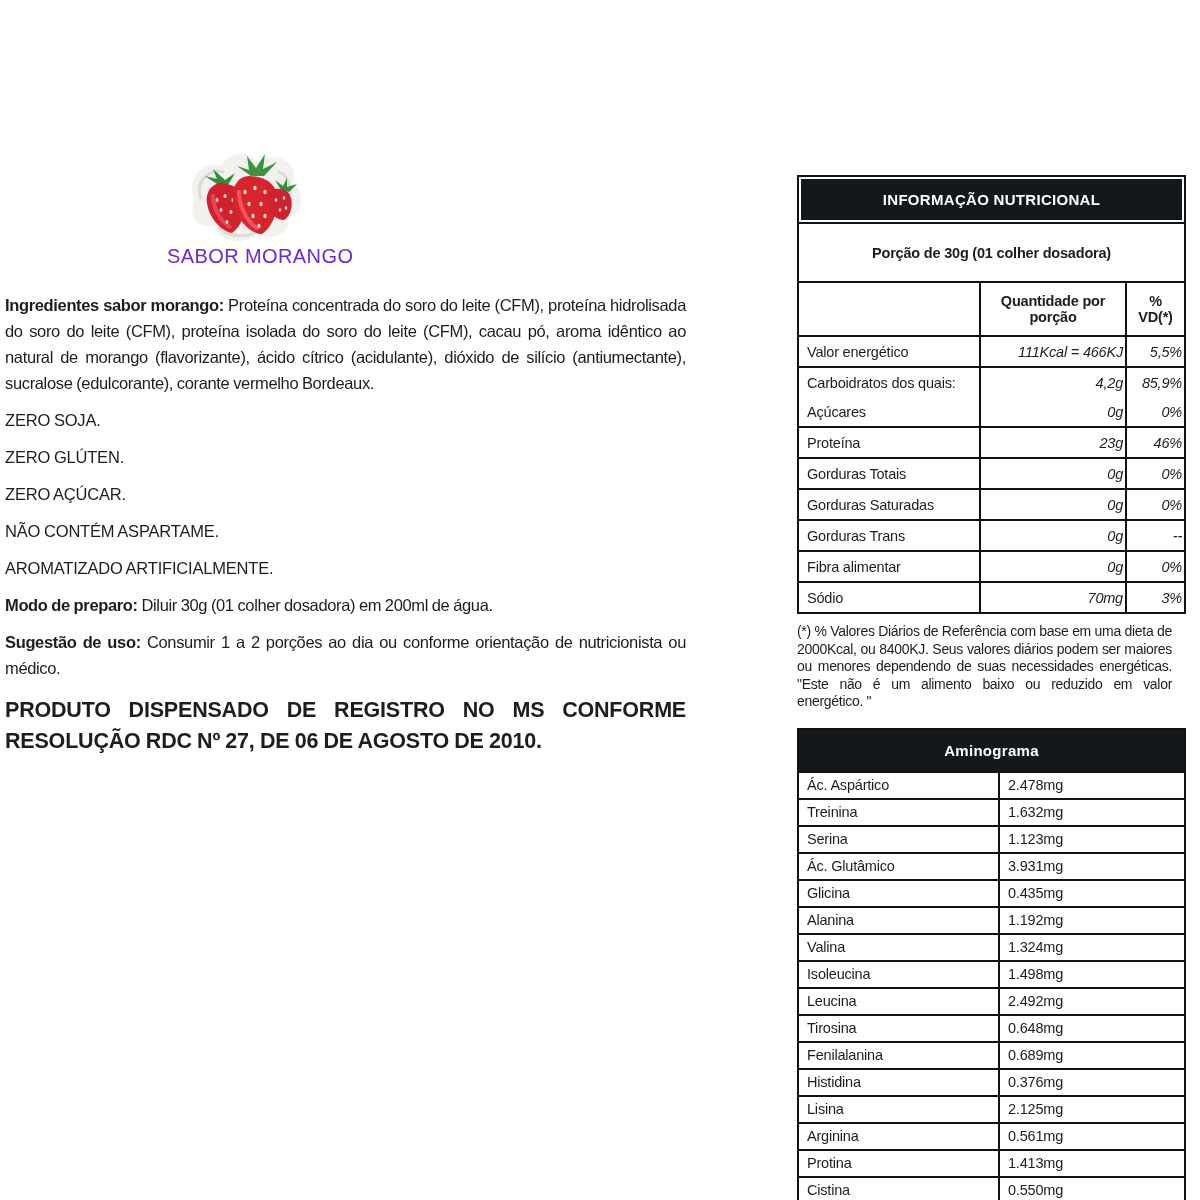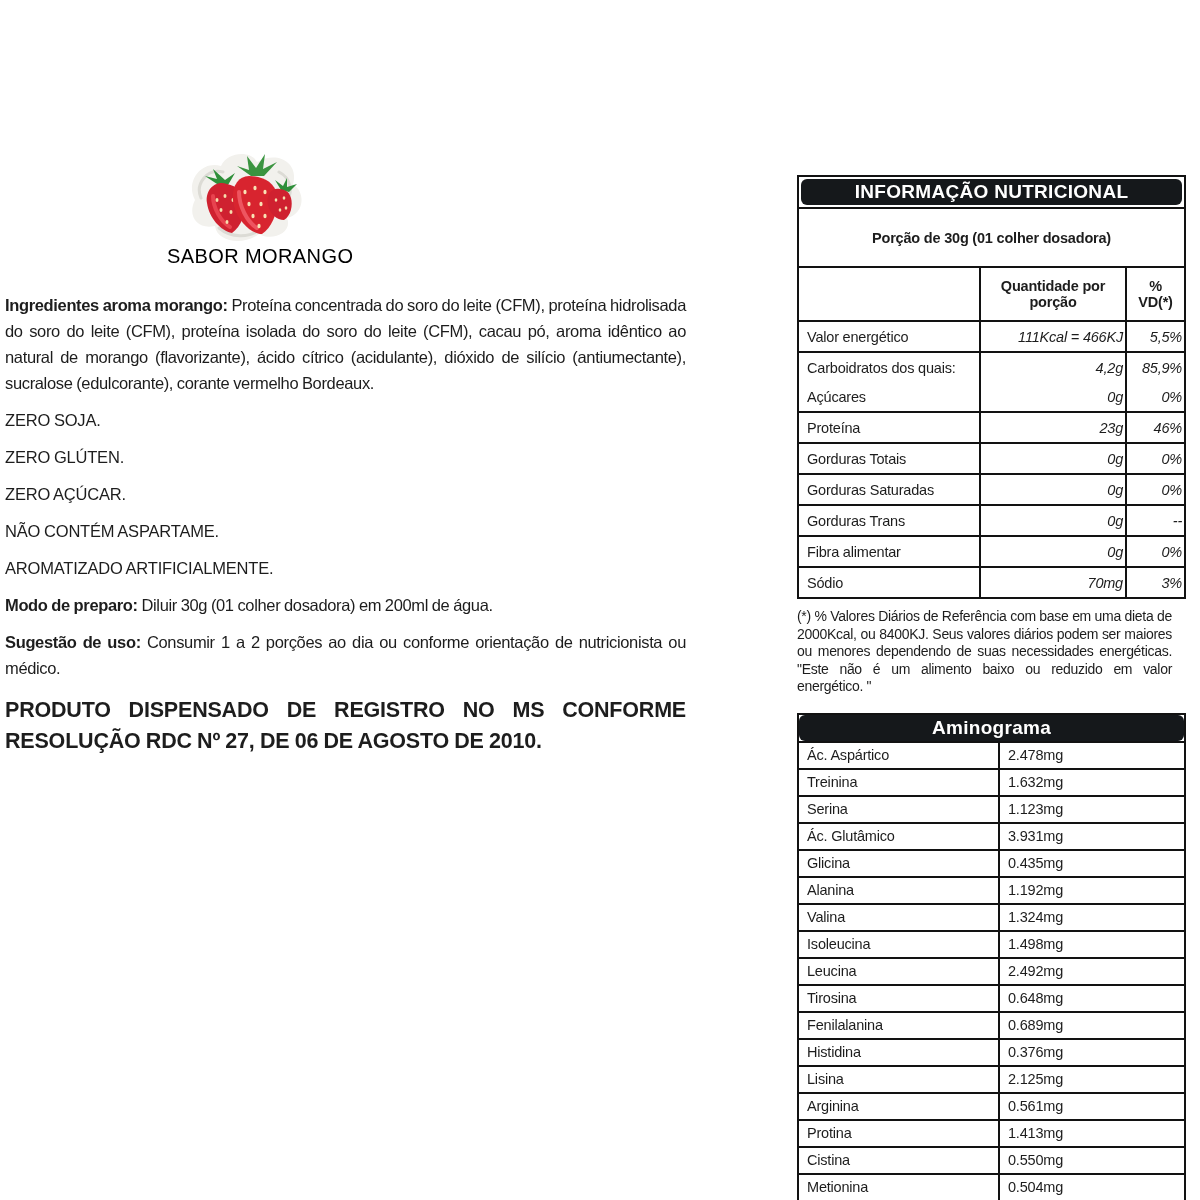--- a/index.html
+++ b/index.html
@@ -31,21 +31,21 @@
   }
 
   
   .right-col{position:absolute;left:797px;top:175px;width:387px;}
   table{border-collapse:collapse;width:100%;table-layout:fixed;}
   td{border:2px solid #121212;font-size:14.5px;letter-spacing:-.2px;
      height:25px;padding:0 2px 0 8px;vertical-align:middle;}
   .barcell{padding:2px;border:2px solid #121212;}
   .bar{
     background:#15181b;color:#ffffff;font-weight:bold;text-align:center;
-    font-size:19px;letter-spacing:.3px;padding:2px 0;border-radius:6px;
+    font-size:15px;letter-spacing:.3px;padding:12px 0;
   }
   .barcell-flush{padding:0;border:2px solid #121212;}
   .portion{font-weight:bold;text-align:center;padding:16px;}
   .ch{font-weight:bold;text-align:center;padding:10px;}
   .c{text-align:right;padding:2px;font-style:italic;}
   .indent{}
   tr.group-top td{border-bottom:none;}
   tr.group-bottom td{border-top:none;}
   .footnote{
     margin:9px 12px 0 0;font-size:14px;line-height:17.5px;
@@ -98,24 +98,24 @@
         <g fill="#f6ddad">
           <ellipse cx="93" cy="52" rx="1.3" ry="1.8"></ellipse>
             <ellipse cx="101" cy="50" rx="1.3" ry="1.8"></ellipse>
           <ellipse cx="97" cy="62" rx="1.3" ry="1.8"></ellipse>
             <ellipse cx="103" cy="60" rx="1.3" ry="1.8"></ellipse>
         </g>
       </g>
     </svg>
   </div>
 
-  <div class="flavor-label" style="color:#000000;">SABOR MORANGO</div>
+  <div class="flavor-label" style="color:#6d28d9;">SABOR MORANGO</div>
 
   <div class="left-col">
-    <p class="just"><b>Ingredientes aroma morango:</b><span> Proteína concentrada do soro do leite (CFM), proteína hidrolisada do soro do leite (CFM), proteína isolada do soro do leite (CFM), cacau pó, aroma idêntico ao natural de morango (flavorizante), ácido cítrico (acidulante), dióxido de silício (antiumectante), sucralose (edulcorante), corante vermelho Bordeaux.</span></p>
+    <p class="just"><b>Ingredientes sabor morango:</b><span> Proteína concentrada do soro do leite (CFM), proteína hidrolisada do soro do leite (CFM), proteína isolada do soro do leite (CFM), cacau pó, aroma idêntico ao natural de morango (flavorizante), ácido cítrico (acidulante), dióxido de silício (antiumectante), sucralose (edulcorante), corante vermelho Bordeaux.</span></p>
 
     <p class="claim">ZERO SOJA.</p>
     <p class="claim">ZERO GLÚTEN.</p>
     <p class="claim">ZERO AÇÚCAR.</p>
     <p class="claim">NÃO CONTÉM ASPARTAME.</p>
     <p class="claim">AROMATIZADO ARTIFICIALMENTE.</p>
 
     <p><b>Modo de preparo:</b><span> Diluir 30g (01 colher dosadora) em 200ml de água.</span></p>
 
     <p class="just"><b>Sugestão de uso:</b><span> Consumir 1 a 2 porções ao dia ou conforme orientação de nutricionista ou médico.</span></p>

